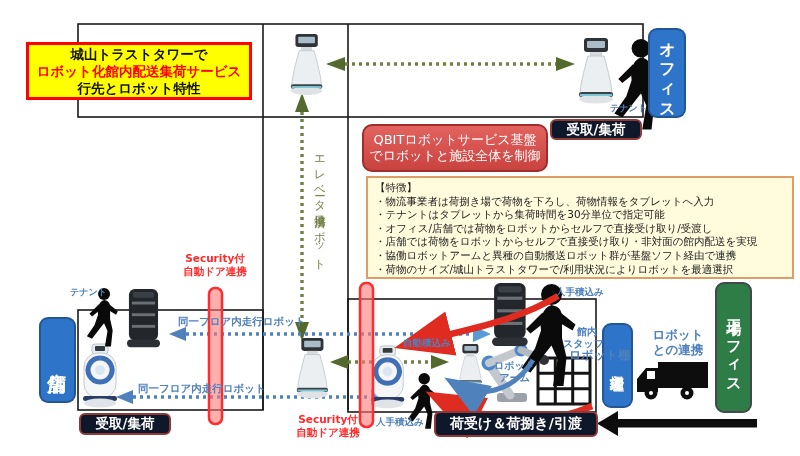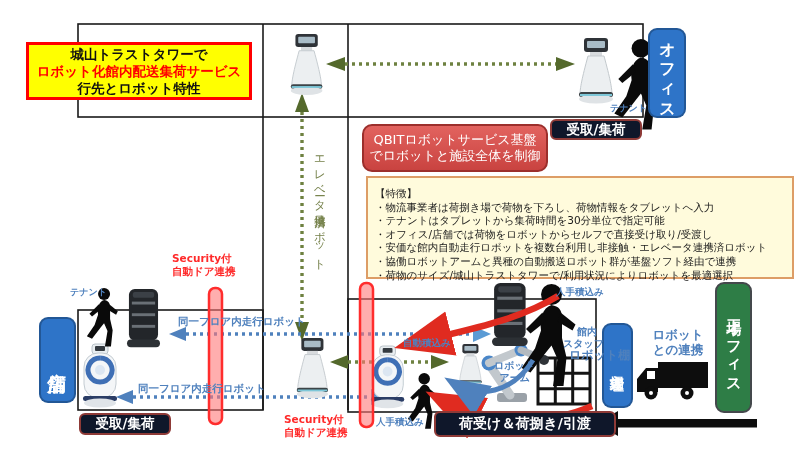--- a/index.html
+++ b/index.html
@@ -13,35 +13,35 @@
     display:flex;flex-direction:column;justify-content:center;align-items:center;box-sizing:border-box;}
   .title-box div{font-size:13.5px;font-weight:bold;line-height:17px;color:#111;white-space:nowrap;}
   .title-box .red{color:#ff0000;text-align:center;}
   
   .platform-box{left:362px;top:124px;width:186px;height:48px;border-radius:10px;
     background:linear-gradient(#e2635f,#c94340);border:2px solid #9c2f2c;box-sizing:border-box;
     display:flex;flex-direction:column;justify-content:center;align-items:center;}
   .platform-box div{color:#fff;font-weight:normal;font-size:13px;line-height:16px;white-space:nowrap;}
   
   .features-box{left:366px;top:176px;width:428px;height:103px;background:#fffbdc;border:2px solid #dd9d66;
-    box-sizing:border-box;padding:9px 7px;}
+    box-sizing:border-box;padding:3px 7px;}
   .features-box div{font-size:10.5px;line-height:13.6px;color:#1a1a1a;white-space:nowrap;}
   
   .zone{border-radius:9px;color:#fff;font-weight:bold;display:flex;align-items:center;justify-content:center;
     writing-mode:vertical-rl;text-orientation:upright;letter-spacing:2px;box-sizing:border-box;
     border:2px solid rgba(0,0,0,0.25);}
   .zone.blue{background:#2e74c8;}
   .zone.green{background:#2e7d46;border-color:#44484c;}
   
   .badge{background:#0f172a;border:2px solid #8e3a37;border-radius:6px;color:#fff;font-weight:bold;
     display:flex;align-items:center;justify-content:center;box-sizing:border-box;white-space:nowrap;}
   
   .lbl{white-space:nowrap;font-weight:bold;}
   .blue-lbl{color:#4f81bd;}
-  .red-lbl{color:#ff2a2a;}
+  .red-lbl{color:#ff2a2a;text-align:center;}
   .elevator-lbl{writing-mode:vertical-rl;text-orientation:upright;color:#75814a;font-size:11.5px;
     letter-spacing:1px;font-weight:normal;}
 </style>
 </head>
 <body>
 
 <div id="stage">
 
   <svg width="800" height="456" viewBox="0 0 800 456">
     <defs>
@@ -181,33 +181,33 @@
   <div class="abs layer platform-box">
     <div>QBITロボットサービス基盤</div>
     <div>でロボットと施設全体を制御</div>
   </div>
 
   <div class="abs layer features-box">
     <div>【特徴】</div>
     <div>・物流事業者は荷捌き場で荷物を下ろし、荷物情報をタブレットへ入力</div>
     <div>・テナントはタブレットから集荷時間を30分単位で指定可能</div>
     <div>・オフィス/店舗では荷物をロボットからセルフで直接受け取り/受渡し</div>
-    <div>・安価な館内自動走行ロボットを複数台利用し非接触・エレベータ連携済ロボット</div>
+    <div>・店舗では荷物をロボットからセルフで直接受け取り・非対面の館内配送を実現</div>
     <div>・協働ロボットアームと異種の自動搬送ロボット群が基盤ソフト経由で連携</div>
     <div>・荷物のサイズ/城山トラストタワーで/利用状況によりロボットを最適選択</div>
   </div>
 
   <div class="abs layer zone blue" style="left:648px;top:28px;width:38px;height:90px;font-size:16px;">オフィス</div>
   <div class="abs layer zone blue" style="left:39px;top:317px;width:37px;height:86px;font-size:19px;">店舗</div>
   <div class="abs layer zone blue" style="left:602px;top:323px;width:31px;height:85px;font-size:14px;letter-spacing:1px;">入場管理</div>
   <div class="abs layer zone green" style="left:715px;top:282px;width:37px;height:131px;font-size:15px;">工場オフィス</div>
 
   <div class="abs layer badge" style="left:550px;top:119px;width:92px;height:21px;font-size:13.5px;">受取/集荷</div>
   <div class="abs layer badge" style="left:79px;top:413px;width:92px;height:22px;font-size:13.5px;">受取/集荷</div>
-  <div class="abs layer badge" style="left:434px;top:411px;width:182px;height:26px;font-size:14px;">荷受け＆荷捌き/引渡</div>
+  <div class="abs layer badge" style="left:434px;top:411px;width:164px;height:26px;font-size:14px;">荷受け＆荷捌き/引渡</div>
 
   <div class="abs layer lbl elevator-lbl" style="left:312px;top:148px;height:140px;">エレベータ連携済ロボット</div>
 
   <div class="abs layer lbl red-lbl" style="left:172px;top:252px;width:86px;font-size:10.5px;line-height:12.5px;">
     <div>Security付</div>
     <div>自動ドア連携</div>
   </div>
   <div class="abs layer lbl red-lbl" style="left:284px;top:413px;width:88px;font-size:10.5px;line-height:12.5px;">
     <div>Security付</div>
     <div>自動ドア連携</div>

